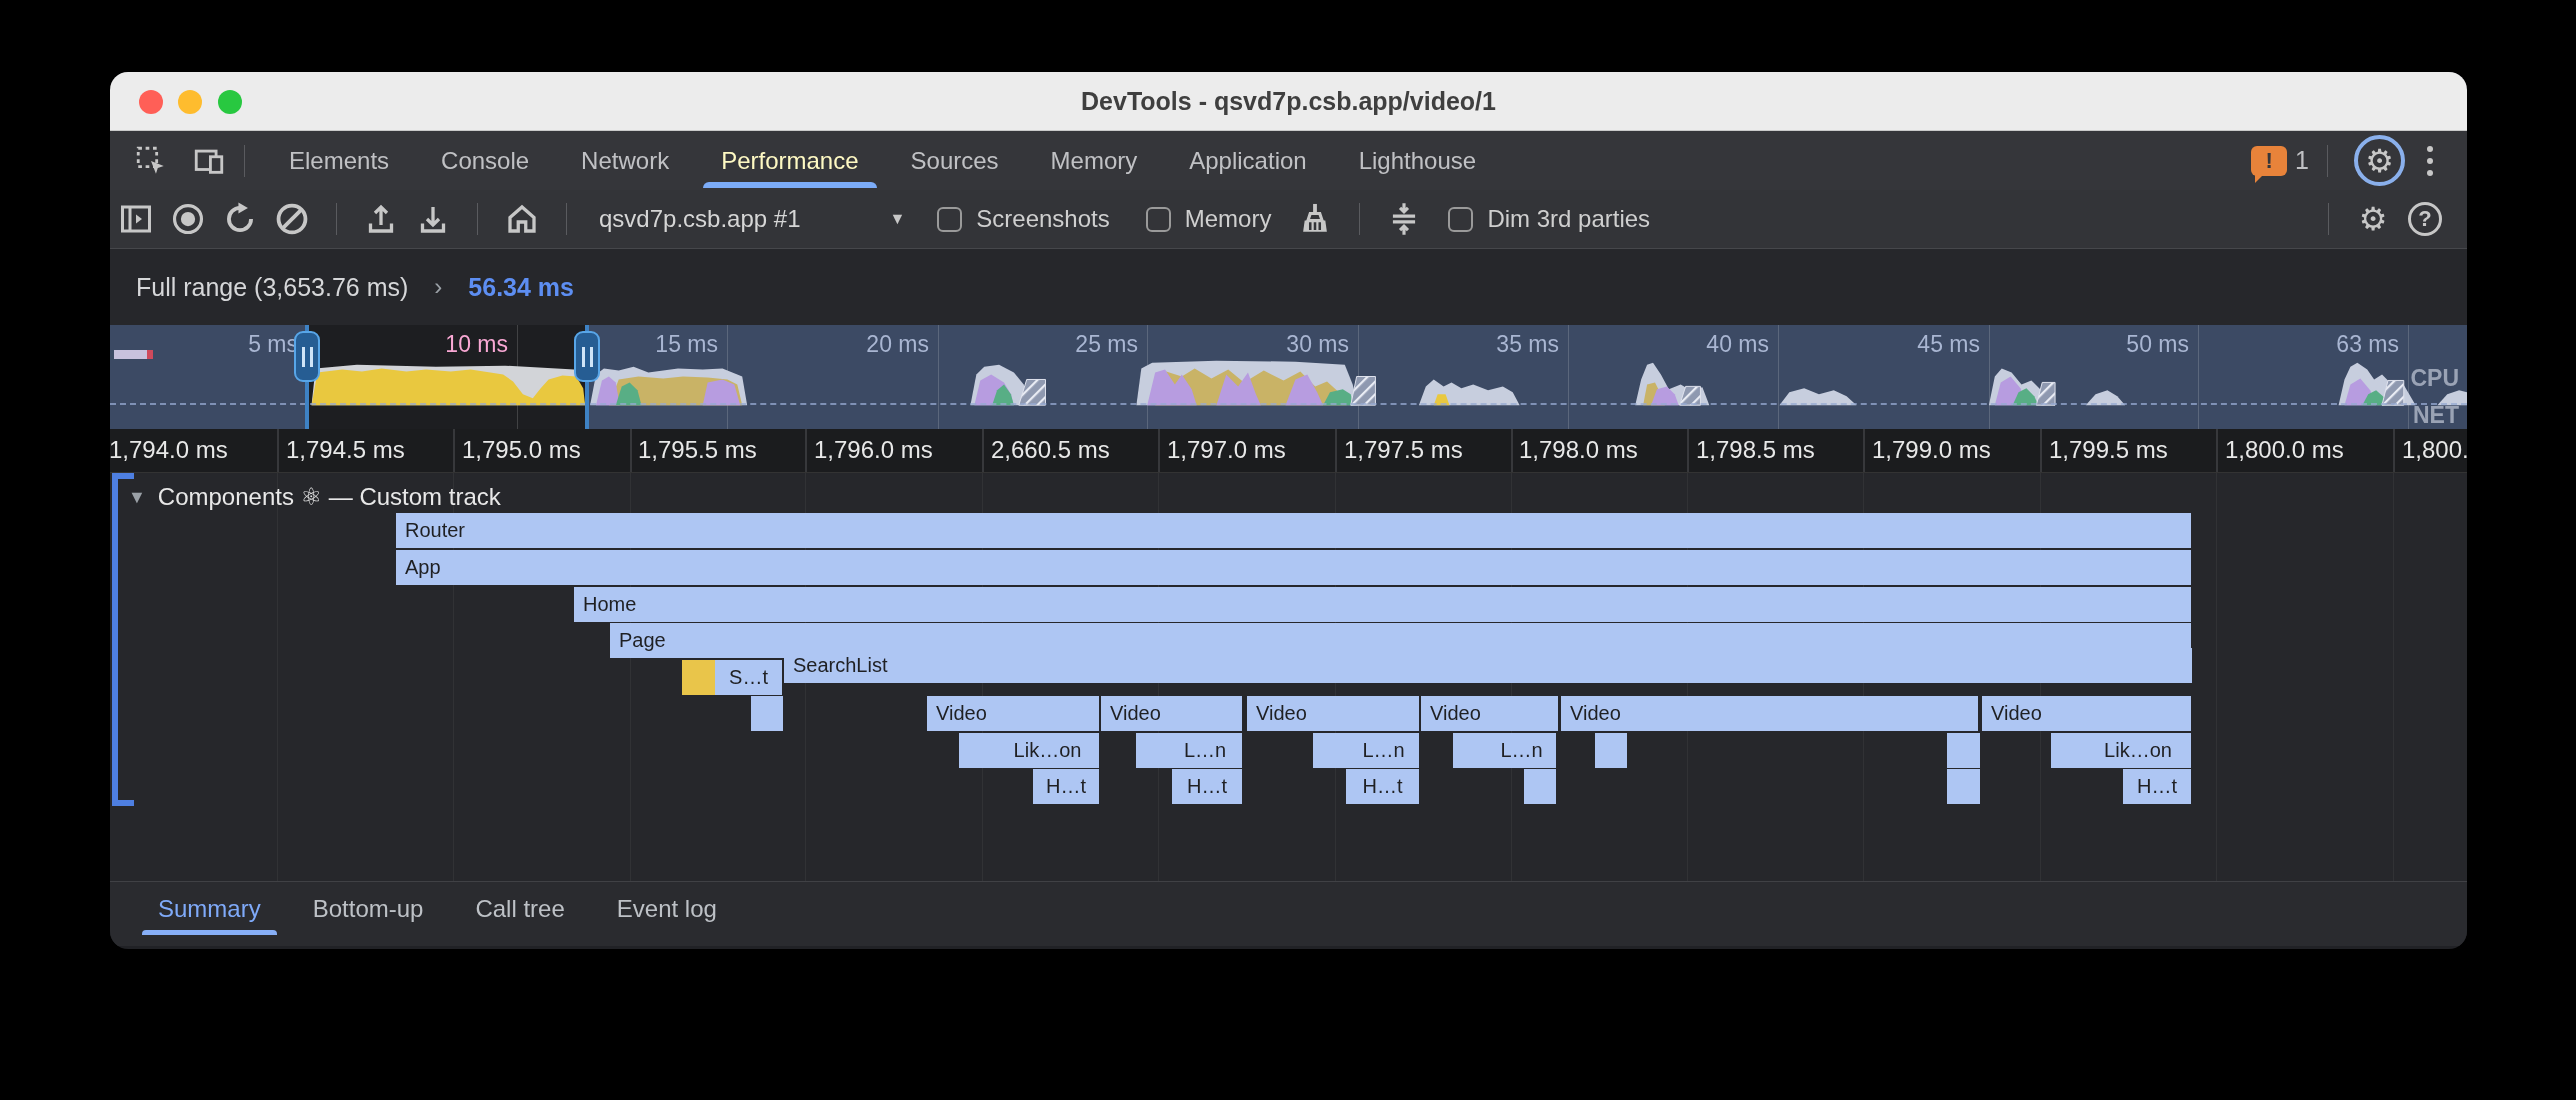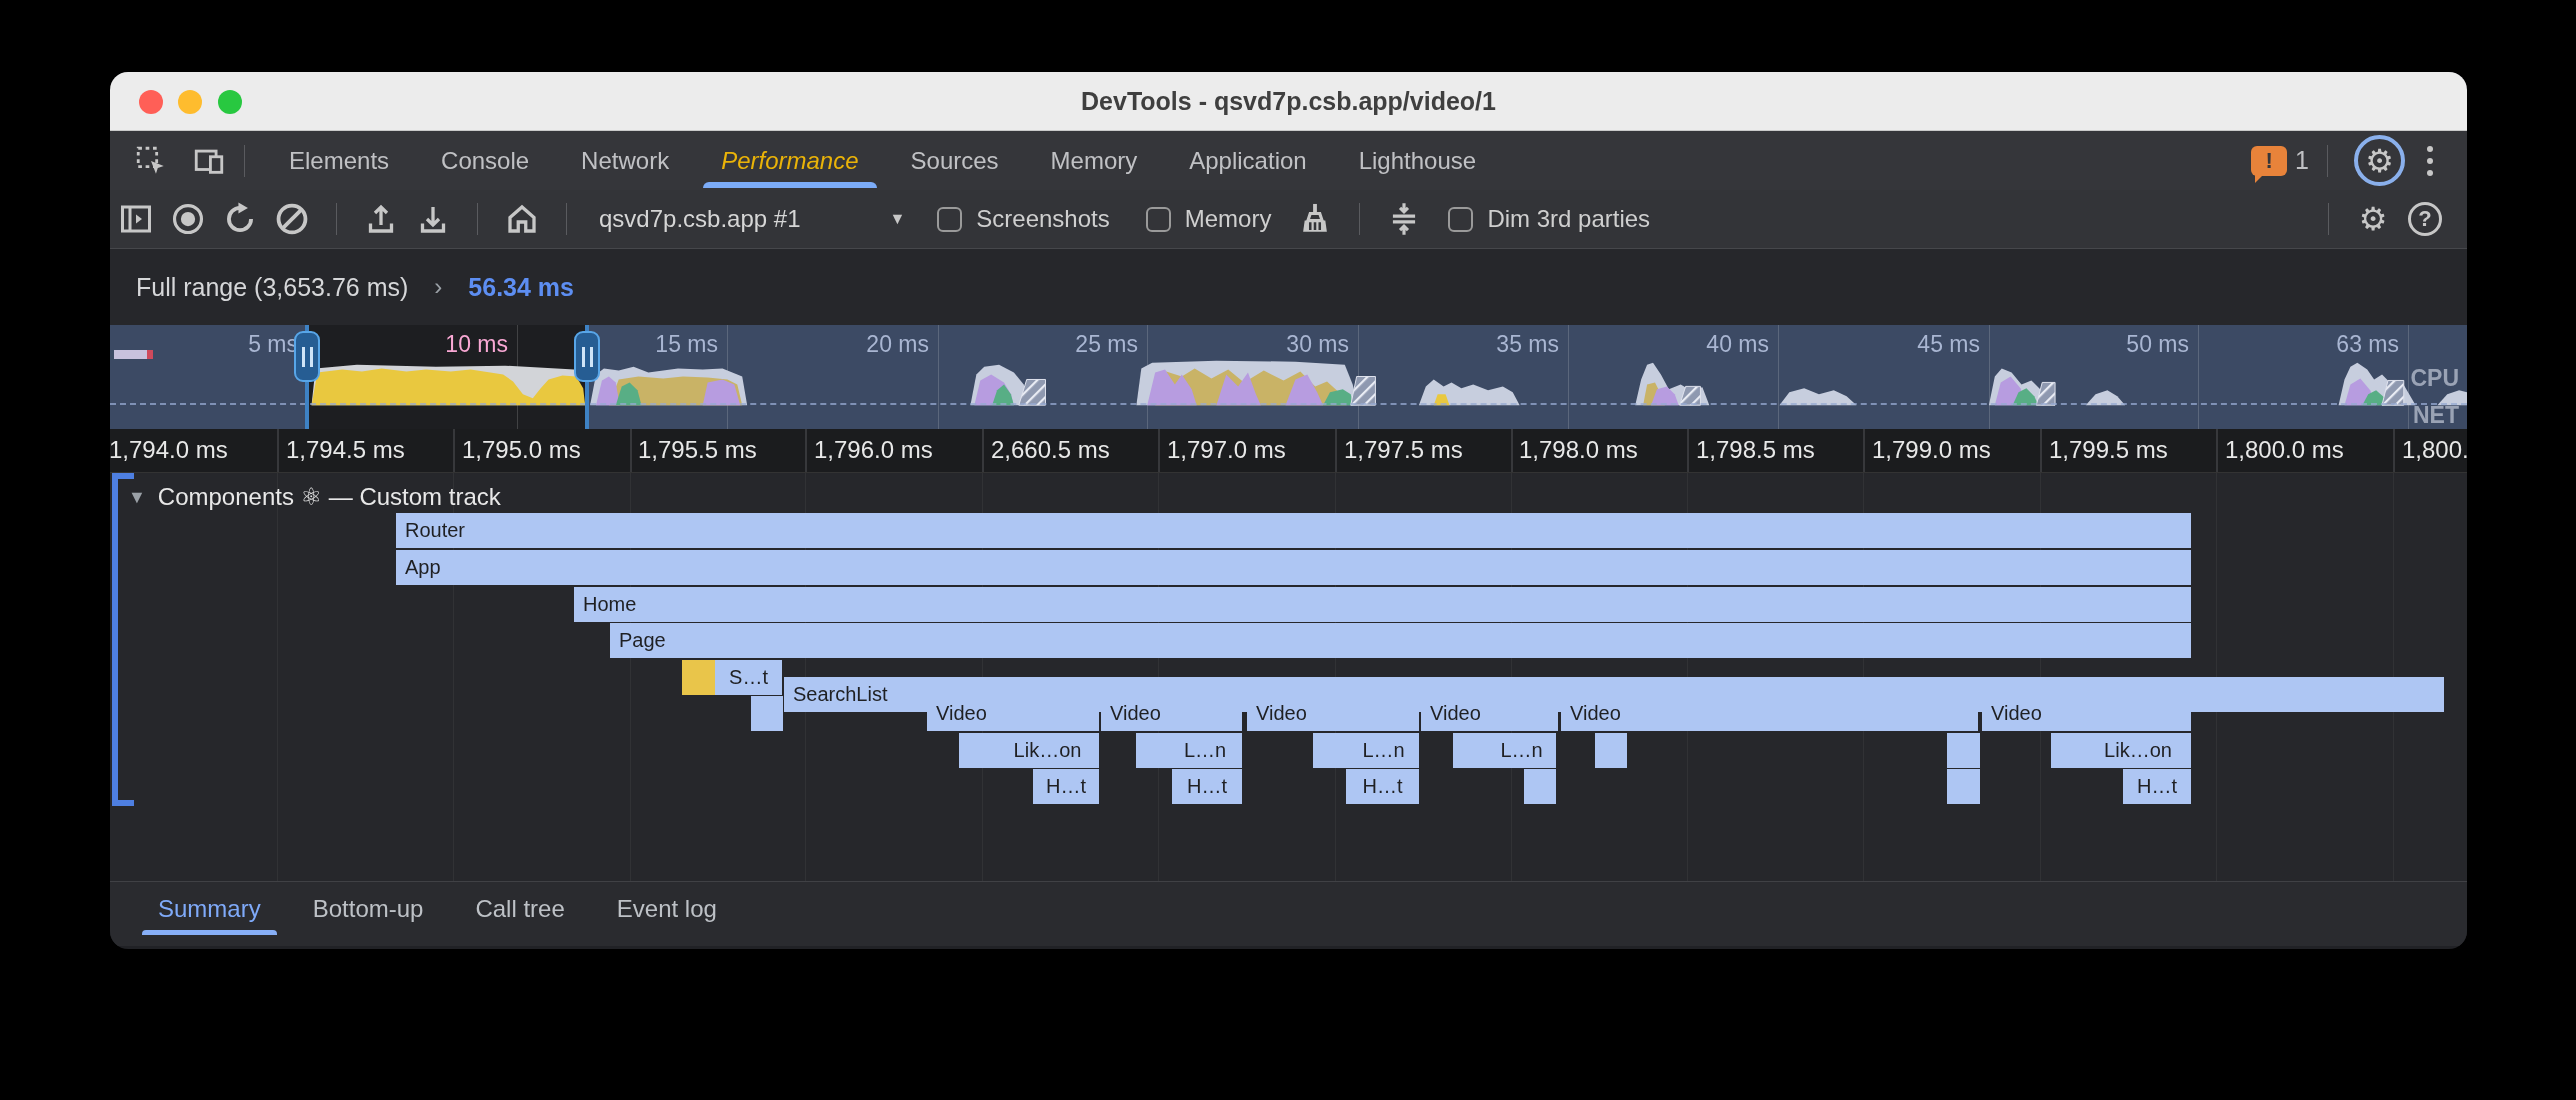--- a/index.html
+++ b/index.html
@@ -13,21 +13,21 @@
   .t-yellow { left:68px; background:#febc2e; }
   .t-green { left:108px; background:#28c840; }
   .win-title { position:absolute; left:0; right:0; top:0; height:59px; line-height:59px; text-align:center; font-size:25px; font-weight:bold; color:#3f3f3f; }
 
   
   .tabbar { position:relative; display:flex; align-items:center; height:59px; background:#35363a; color:#c0c1c4; }
   .tb-icon { width:34px; height:34px; margin-left:24px; flex:0 0 auto; display:flex; align-items:center; justify-content:center; }
   .vdiv { width:1px; height:32px; background:#5a5b5f; margin:0 18px; flex:0 0 auto; }
   .tabs { display:flex; height:100%; align-items:center; }
   .tab { position:relative; padding:0 26px; font-size:24px; height:100%; display:flex; align-items:center; color:#c0c1c4; cursor:default; }
-  .tab.active { color:#eab308;font-style:italic; }
+  .tab.active { color:#fef9c3; }
   .tab.active::after { content:""; position:absolute; left:8px; right:8px; bottom:2px; height:6px; border-radius:6px 6px 0 0; background:#7cacf8; }
   .tabbar-right { margin-left:auto; display:flex; align-items:center; padding-right:20px; }
   .issues { display:flex; align-items:center; gap:8px; font-size:25px; color:#c0c1c4; }
   .issue-ico { position:relative; width:36px; height:30px; background:#e8833a; border-radius:6px; color:#35363a; font-weight:bold; font-size:22px; text-align:center; line-height:30px; }
   .issue-ico::after { content:""; position:absolute; left:4px; bottom:-7px; border:5px solid transparent; border-top-color:#e8833a; border-left-color:#e8833a; }
   .ring { width:51px; height:51px; border:4px solid #8ab0ec; border-radius:50%; display:flex; align-items:center; justify-content:center; margin:0 8px; }
   .gear-glyph { font-size:32px; color:#c7c7c7; line-height:1; }
   .kebab { display:flex; flex-direction:column; gap:6px; padding:0 14px; }
   .kebab i { width:6px; height:6px; border-radius:50%; background:#c7c7c7; }
 
@@ -388,21 +388,21 @@
       <span class="tri">▼</span>
       <span>Components ⚛ — Custom track</span>
     </div>
     <div id="bars">
         <div class="flame-bar pad" style="left: 286px; top: 40px; width: 1795px;">Router</div>
         <div class="flame-bar pad" style="left: 286px; top: 77px; width: 1795px;">App</div>
         <div class="flame-bar pad" style="left: 464px; top: 114px; width: 1617px;">Home</div>
         <div class="flame-bar pad" style="left: 500px; top: 150px; width: 1581px;">Page</div>
         <div class="flame-bar yellow" style="left: 572px; top: 187px; width: 33px;"></div>
         <div class="flame-bar center" style="left: 605px; top: 187px; width: 67px;">S…t</div>
-        <div class="flame-bar pad" style="left: 674px; top: 204px; width: 1660px;">SearchList</div>
+        <div class="flame-bar pad" style="left: 674px; top: 175px; width: 1408px;">SearchList</div>
         <div class="flame-bar" style="left: 641px; top: 223px; width: 32px;"></div>
         <div class="flame-bar pad" style="left: 817px; top: 223px; width: 172px;">Video</div>
         <div class="flame-bar pad" style="left: 991px; top: 223px; width: 141px;">Video</div>
         <div class="flame-bar pad" style="left: 1137px; top: 223px; width: 172px;">Video</div>
         <div class="flame-bar pad" style="left: 1311px; top: 223px; width: 137px;">Video</div>
         <div class="flame-bar pad" style="left: 1451px; top: 223px; width: 417px;">Video</div>
         <div class="flame-bar pad" style="left: 1872px; top: 223px; width: 209px;">Video</div>
         <div class="flame-bar" style="left: 849px; top: 260px; width: 37px;"></div>
         <div class="flame-bar center" style="left: 886px; top: 260px; width: 103px;">Lik…on</div>
         <div class="flame-bar" style="left: 1026px; top: 260px; width: 32px;"></div>

